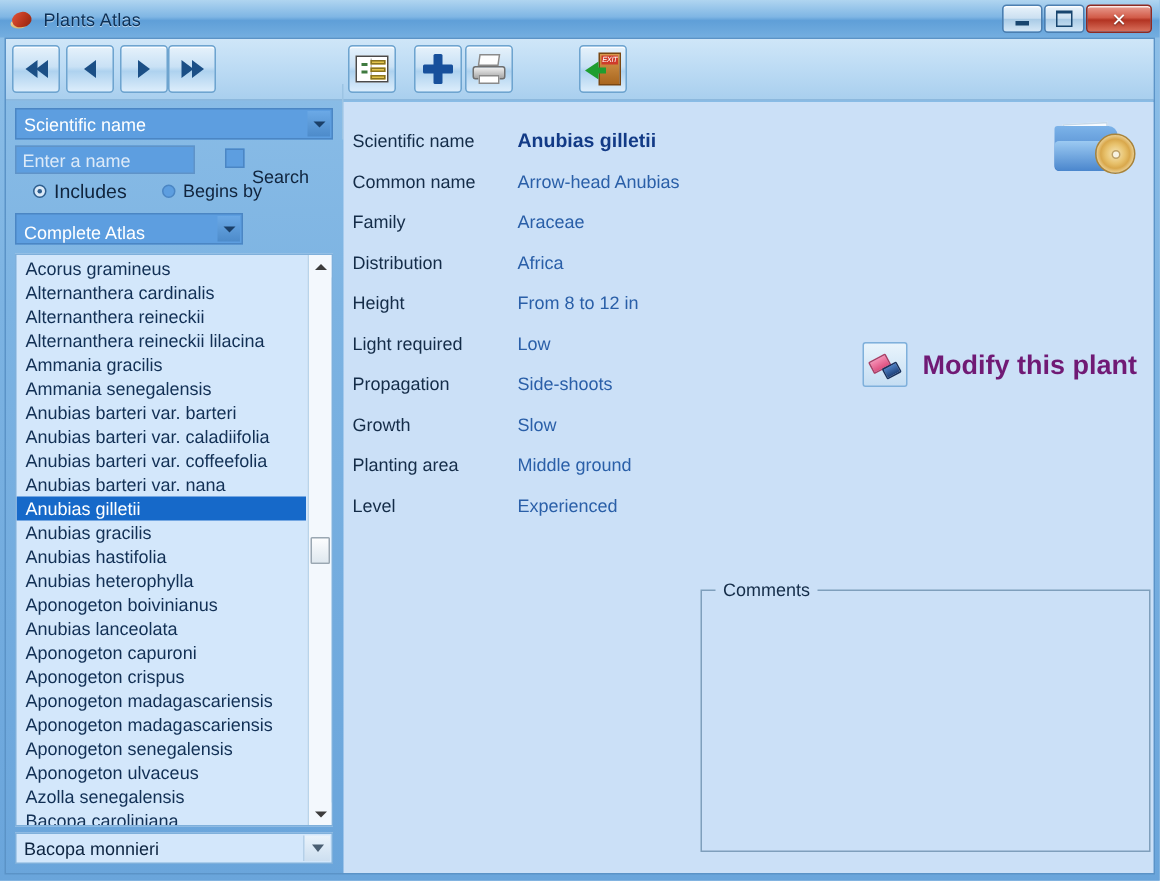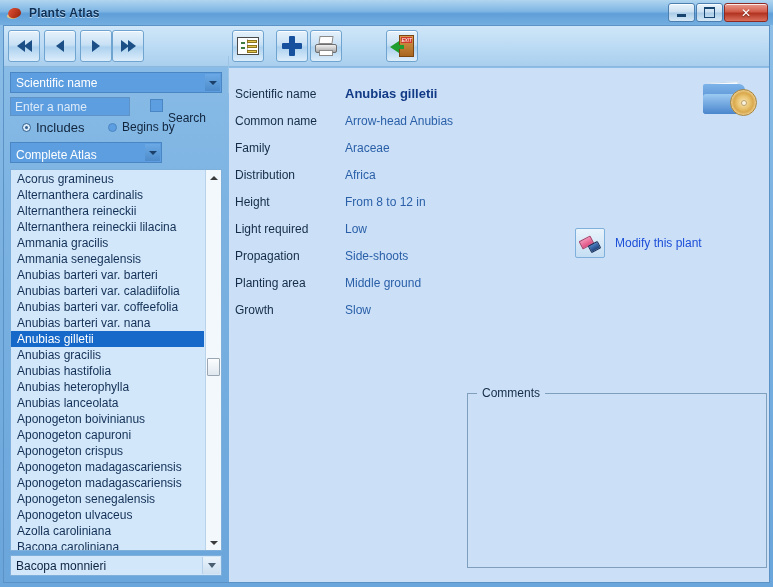--- a/index.html
+++ b/index.html
@@ -36,21 +36,20 @@
     background:linear-gradient(135deg,#e2543a 0%,#b5341c 60%,#8e2411 100%);
     transform:rotate(-12deg);
   }
   #title-icon .body{
     position:absolute;left:0px;top:8px;width:11px;height:6px;border-radius:50%;
     background:linear-gradient(180deg,#f6dfa8,#d8b873);
   }
   #title-text{
     font-size:12px;color:#0c2f55;letter-spacing:.2px;
     text-shadow:0 1px 0 rgba(255,255,255,.55);
-    font-weight:bold;
   }
   #win-buttons{position:absolute;right:5px;top:3px;display:flex;gap:1px;}
   .winbtn{
     width:25px;height:17px;border:1px solid #4c7fb0;border-radius:3px;
     background:linear-gradient(180deg,#e9f3fb 0%,#cbe0f1 48%,#a9cbe6 52%,#d5e8f7 100%);
     display:flex;align-items:center;justify-content:center;
     box-shadow:inset 0 1px 0 rgba(255,255,255,.8);
   }
   .winbtn.close{
     width:42px;
@@ -221,21 +220,21 @@
 
   
   #modify-row{position:absolute;left:346px;top:160px;display:flex;align-items:center;}
   #modify-icon{
     width:30px;height:30px;border:1px solid #7fb0db;border-radius:2px;
     background:linear-gradient(180deg,#e9f4fc,#c5def3);
     position:relative;box-sizing:border-box;
   }
   #modify-icon .er1{position:absolute;left:4px;top:9px;width:13px;height:9px;background:linear-gradient(180deg,#f37fa8,#d9traffic);background:linear-gradient(180deg,#f58fb4,#dd4f7f);border:1px solid #a93d64;transform:rotate(-28deg);box-sizing:border-box;border-radius:1px;}
   #modify-icon .er2{position:absolute;left:13px;top:14px;width:11px;height:8px;background:linear-gradient(180deg,#4c7fc4,#20437c);border:1px solid #17305c;transform:rotate(-28deg);box-sizing:border-box;border-radius:1px;}
-  #modify-text{margin-left:10px;font-size:12px;font-weight:normal;color:#1d4ed8;}
+  #modify-text{margin-left:10px;font-size:18px;font-weight:bold;color:#701a75;}
 
   
   .group{position:absolute;border:1px solid #7f9fbc;box-sizing:border-box;}
   .group > .gtitle{
     position:absolute;top:-8px;left:9px;padding:0 5px;background:#cbe0f7;
     font-size:12px;color:#142c48;white-space:nowrap;
   }
 
   #comments{left:238px;top:325px;width:300px;bottom:14px;}
   #comments-area{position:absolute;left:4px;top:8px;right:4px;bottom:4px;}
@@ -357,29 +356,29 @@
           <div class="litem">Ammania gracilis</div>
           <div class="litem">Ammania senegalensis</div>
           <div class="litem">Anubias barteri var. barteri</div>
           <div class="litem">Anubias barteri var. caladiifolia</div>
           <div class="litem">Anubias barteri var. coffeefolia</div>
           <div class="litem">Anubias barteri var. nana</div>
           <div class="litem sel">Anubias gilletii</div>
           <div class="litem">Anubias gracilis</div>
           <div class="litem">Anubias hastifolia</div>
           <div class="litem">Anubias heterophylla</div>
+          <div class="litem">Aponogeton boivinianus</div>
           <div class="litem">Anubias lanceolata</div>
-          <div class="litem">Aponogeton boivinianus</div>
           <div class="litem">Aponogeton capuroni</div>
           <div class="litem">Aponogeton crispus</div>
           <div class="litem">Aponogeton madagascariensis</div>
           <div class="litem">Aponogeton madagascariensis</div>
           <div class="litem">Aponogeton senegalensis</div>
           <div class="litem">Aponogeton ulvaceus</div>
-          <div class="litem">Azolla caroliniana</div>
+          <div class="litem">Azolla senegalensis</div>
           <div class="litem">Bacopa caroliniana</div>
         </div>
       <div id="list-scroll">
         <div class="sb-arrow up">
             <i class="sb-up-g"></i>
           </div>
         <div id="sb-thumb"></div>
         <div class="sb-arrow down">
             <i class="sb-dn-g"></i>
           </div>
@@ -419,26 +418,30 @@
         </div>
         <div class="drow">
           <div class="dlabel">Light required</div>
           <div class="dvalue">Low</div>
         </div>
         <div class="drow">
           <div class="dlabel">Propagation</div>
           <div class="dvalue">Side-shoots</div>
         </div>
         <div class="drow">
+          <div class="dlabel">Growth</div>
+          <div class="dvalue">Slow</div>
+        </div>
+        <div class="drow">
           <div class="dlabel">Planting area</div>
           <div class="dvalue">Middle ground</div>
         </div>
         <div class="drow">
-          <div class="dlabel">Growth</div>
-          <div class="dvalue">Slow</div>
+          <div class="dlabel">Level</div>
+          <div class="dvalue">Experienced</div>
         </div>
       </div>
 
     <div id="folder-cd">
       <div class="fpaper"></div>
         <div class="fback"></div>
         <div class="ffront"></div>
         <div class="cd"></div>
     </div>
 

